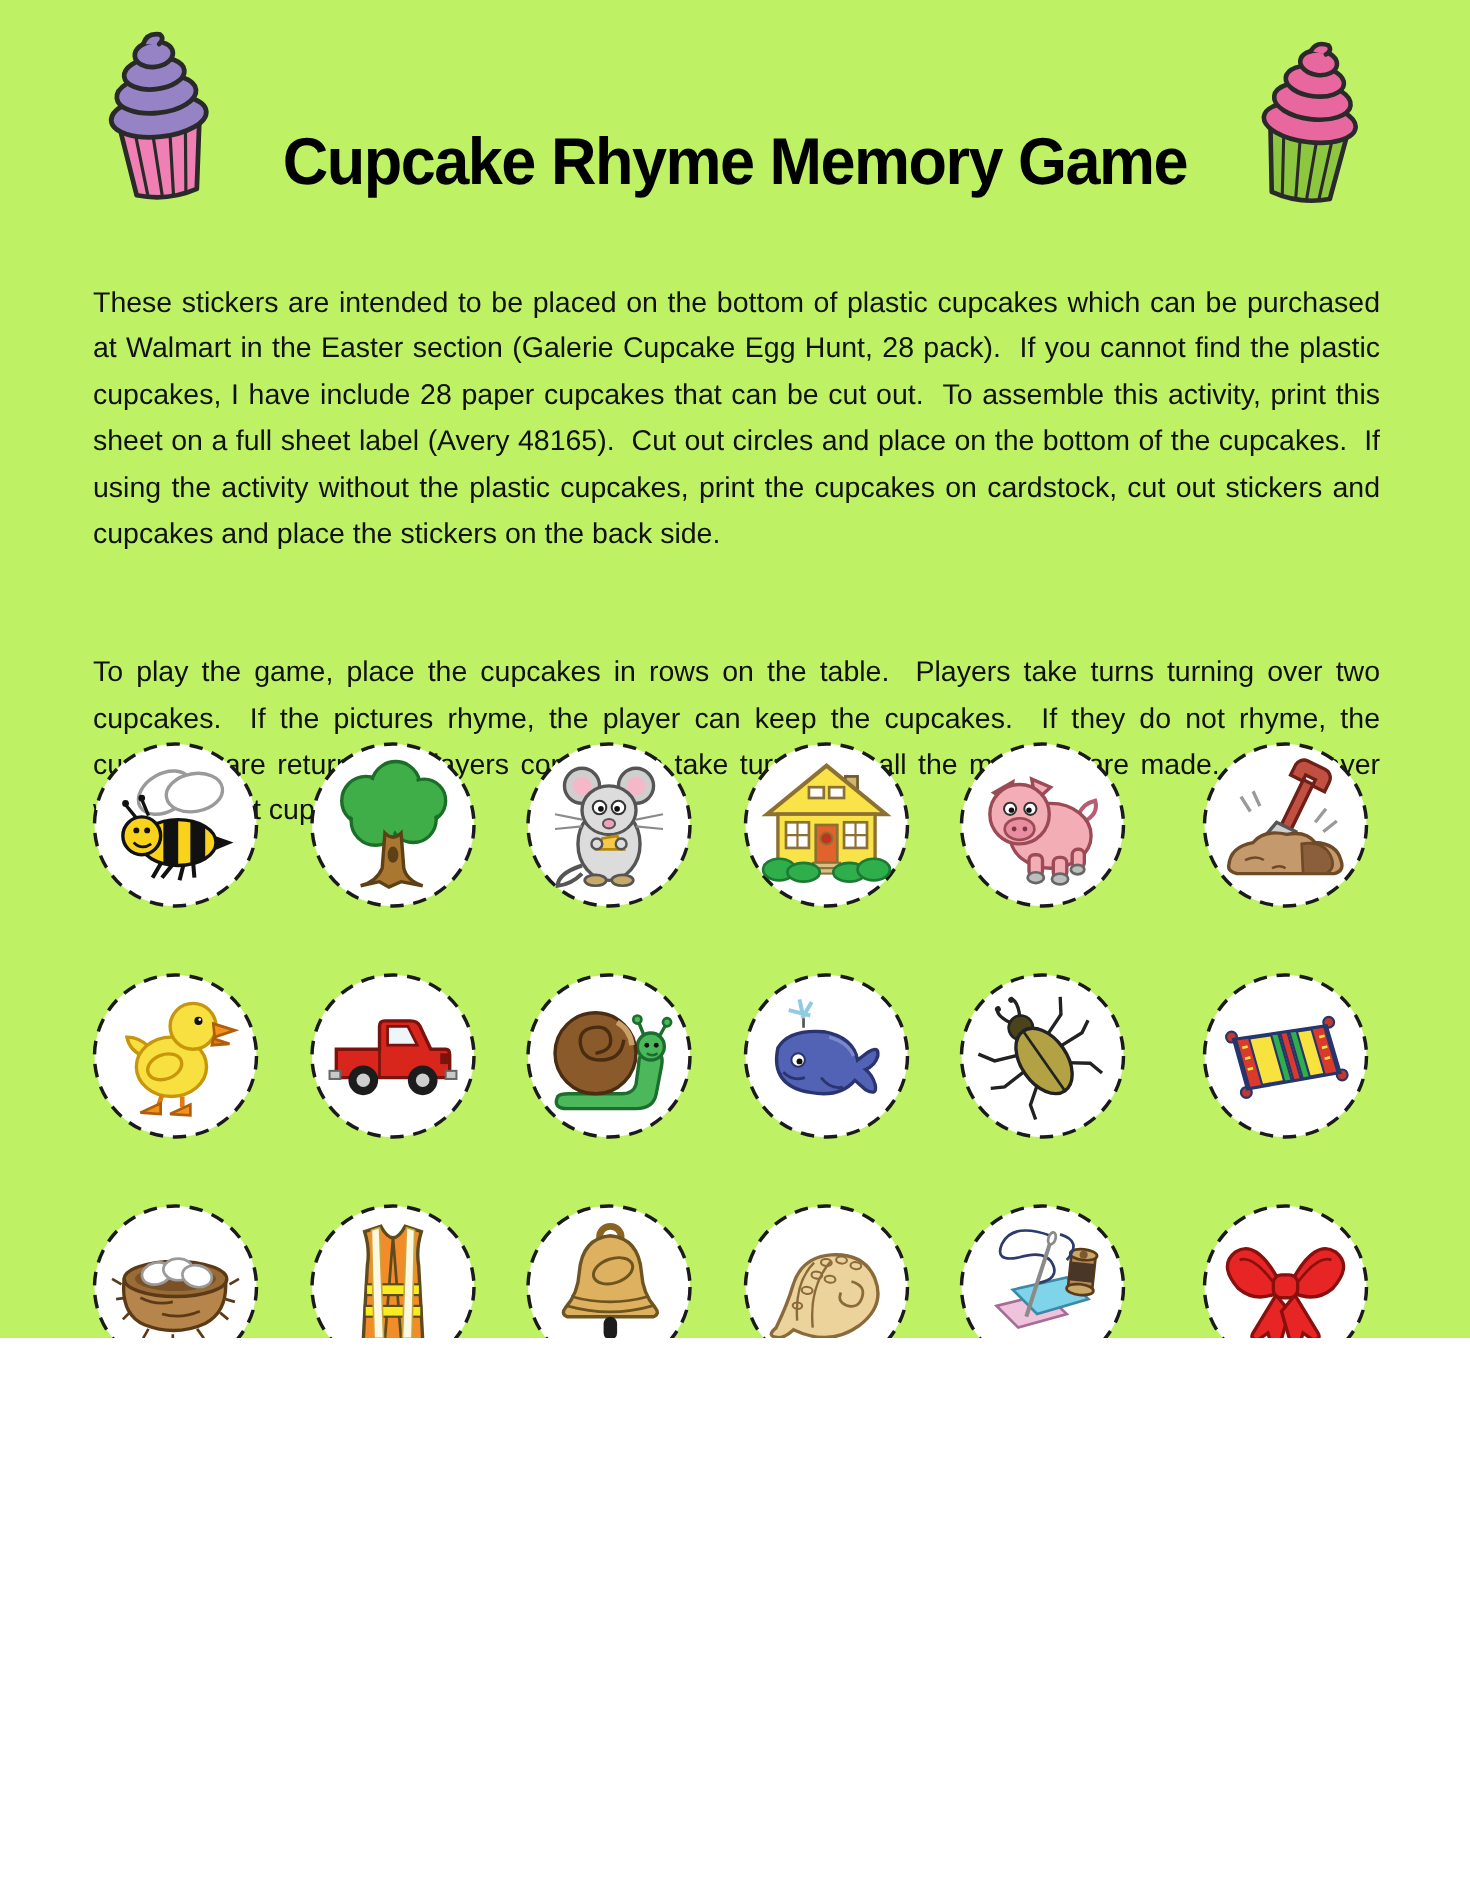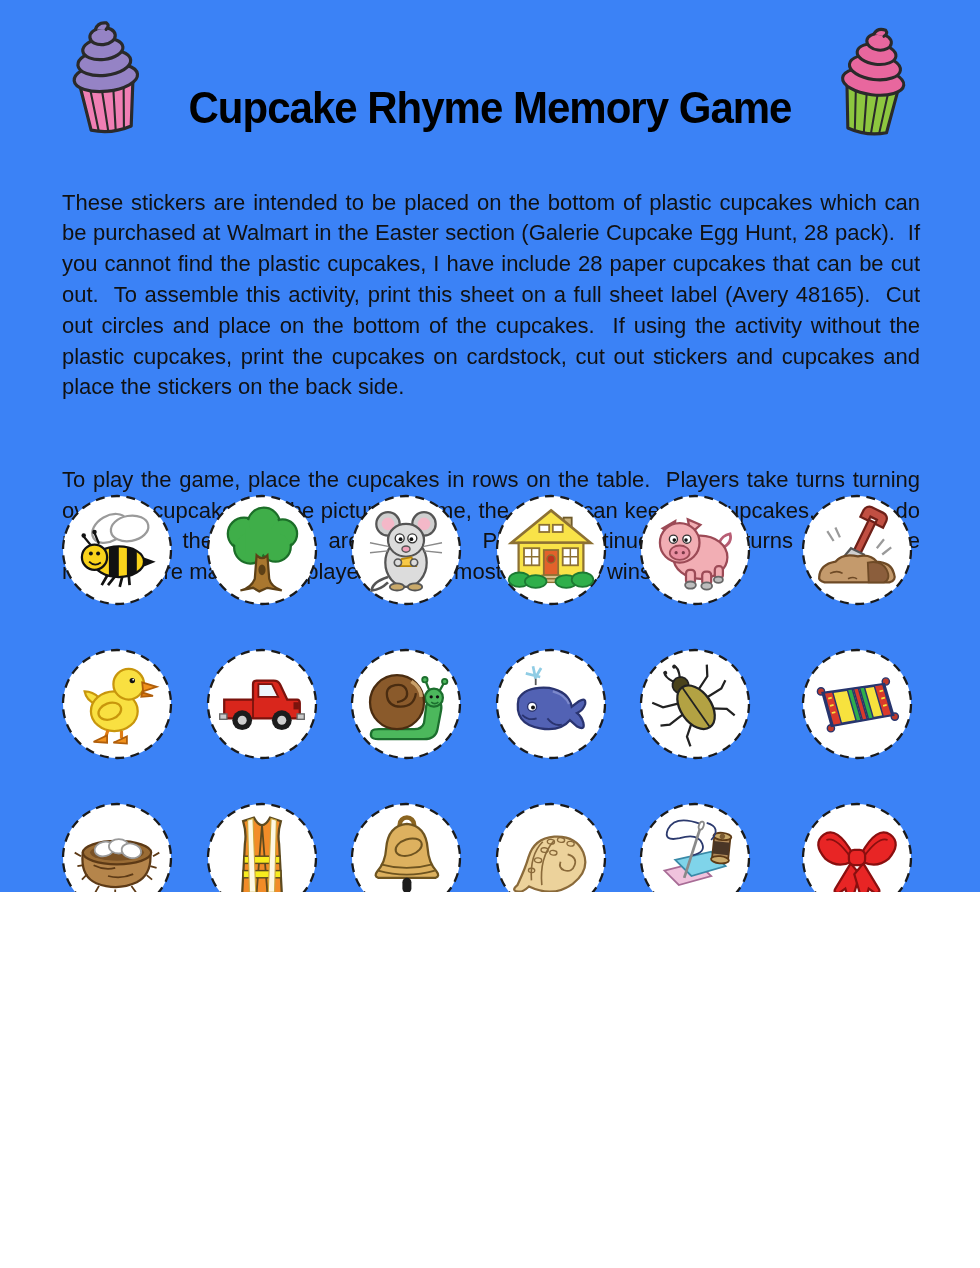--- a/index.html
+++ b/index.html
@@ -1,30 +1,30 @@
 <!DOCTYPE html>
 <html><head>
 <meta charset="utf-8">
 <style>
   html,body{margin:0;padding:0;background:#ffffff;}
   .page{
-    position:relative;width:980px;height:892px;background:#3b82f6;overflow:hidden;
+    position:relative;width:980px;height:892px;background:#bef264;overflow:hidden;
     font-family:"Liberation Sans", sans-serif;color:#111;
   }
   .corner-cupcake{position:absolute;}
   .corner-cupcake.tl{left:46px;top:18px;width:120px;height:122px;transform:rotate(-6deg);}
   .corner-cupcake.tr{left:818px;top:24px;width:110px;height:118px;transform:rotate(7deg);}
   .title{
     position:absolute;left:0;top:56px;width:100%;text-align:center;
     font-size:42px;font-weight:800;letter-spacing:-1px;color:#000;
     transform:scaleY(1.05);
   }
   .instructions{
     position:absolute;left:62px;top:126px;width:858px;
-    font-size:22px;line-height:30.8px;text-align:justify;white-space:pre-wrap;
+    font-size:19px;line-height:30.8px;text-align:justify;white-space:pre-wrap;
   }
   .instructions p{margin:0;}
   .sticker{position:absolute;width:116px;height:116px;}
   .bottom-cupcakes{position:absolute;left:640px;top:1092px;display:flex;}
   .bottom-cupcakes .bc{width:80px;height:116px;margin-left:-7px;}
 </style>
 </head>
 <body>
 
 <div class="page">

